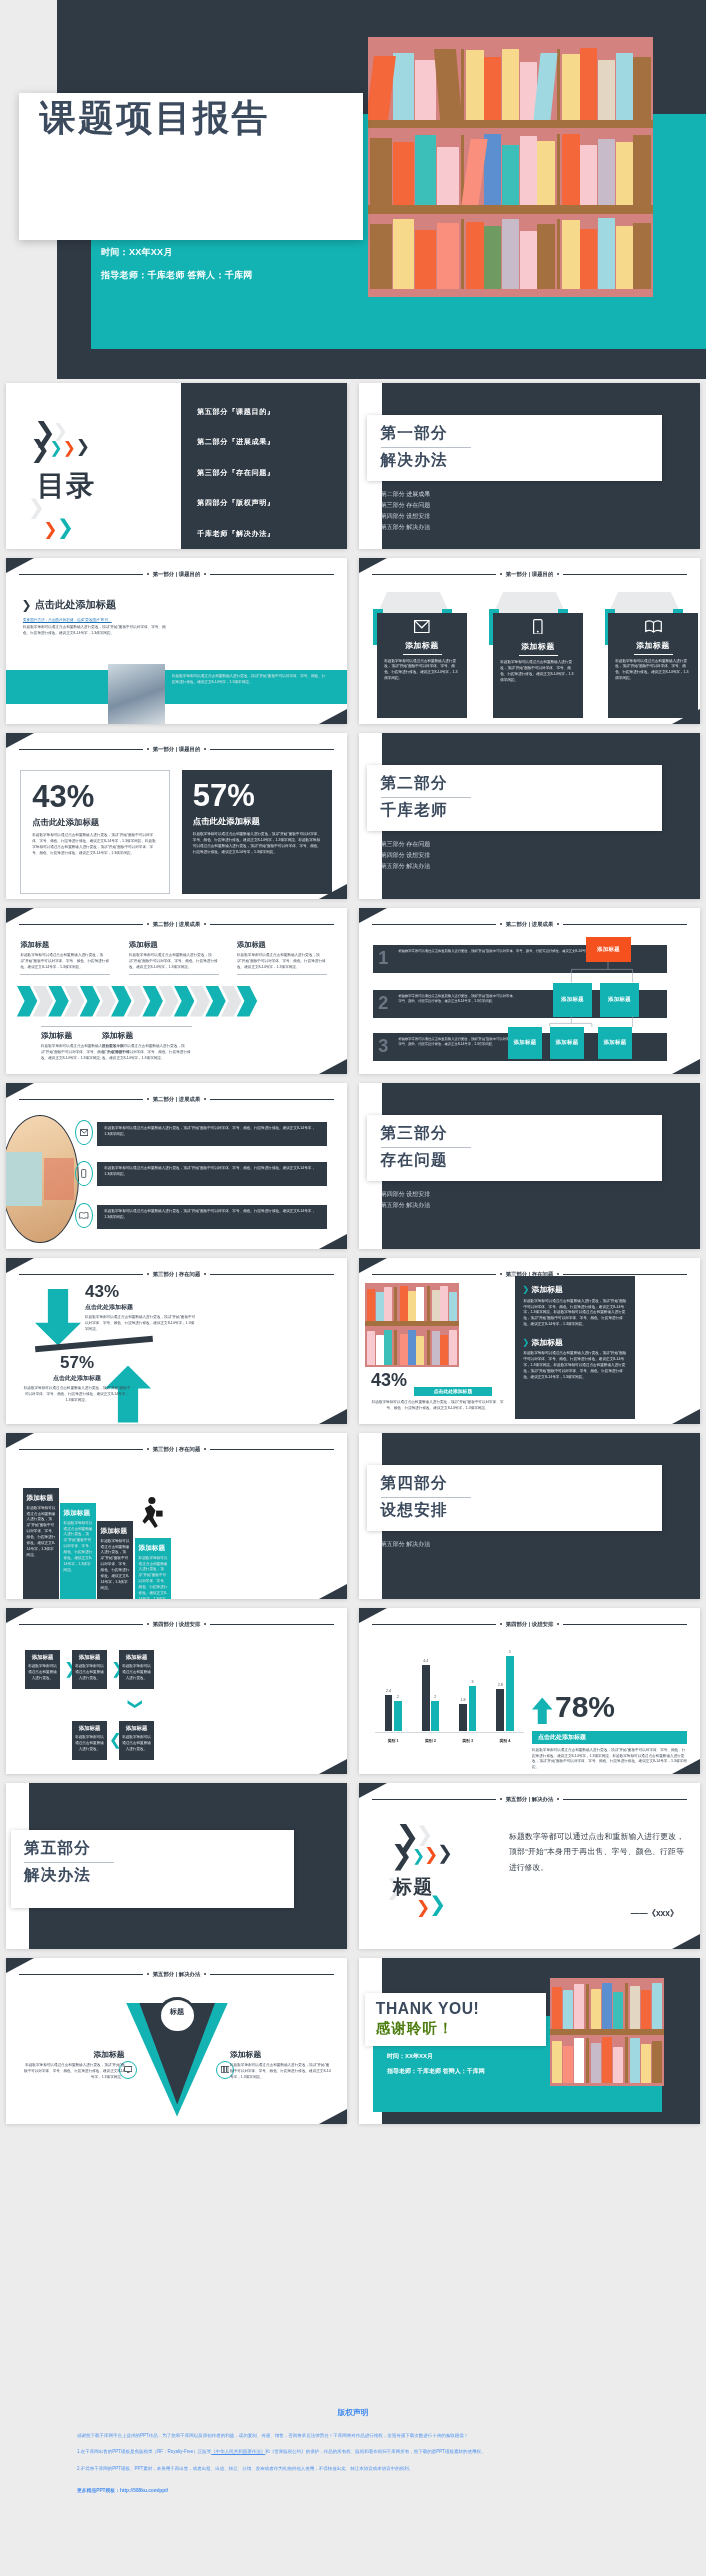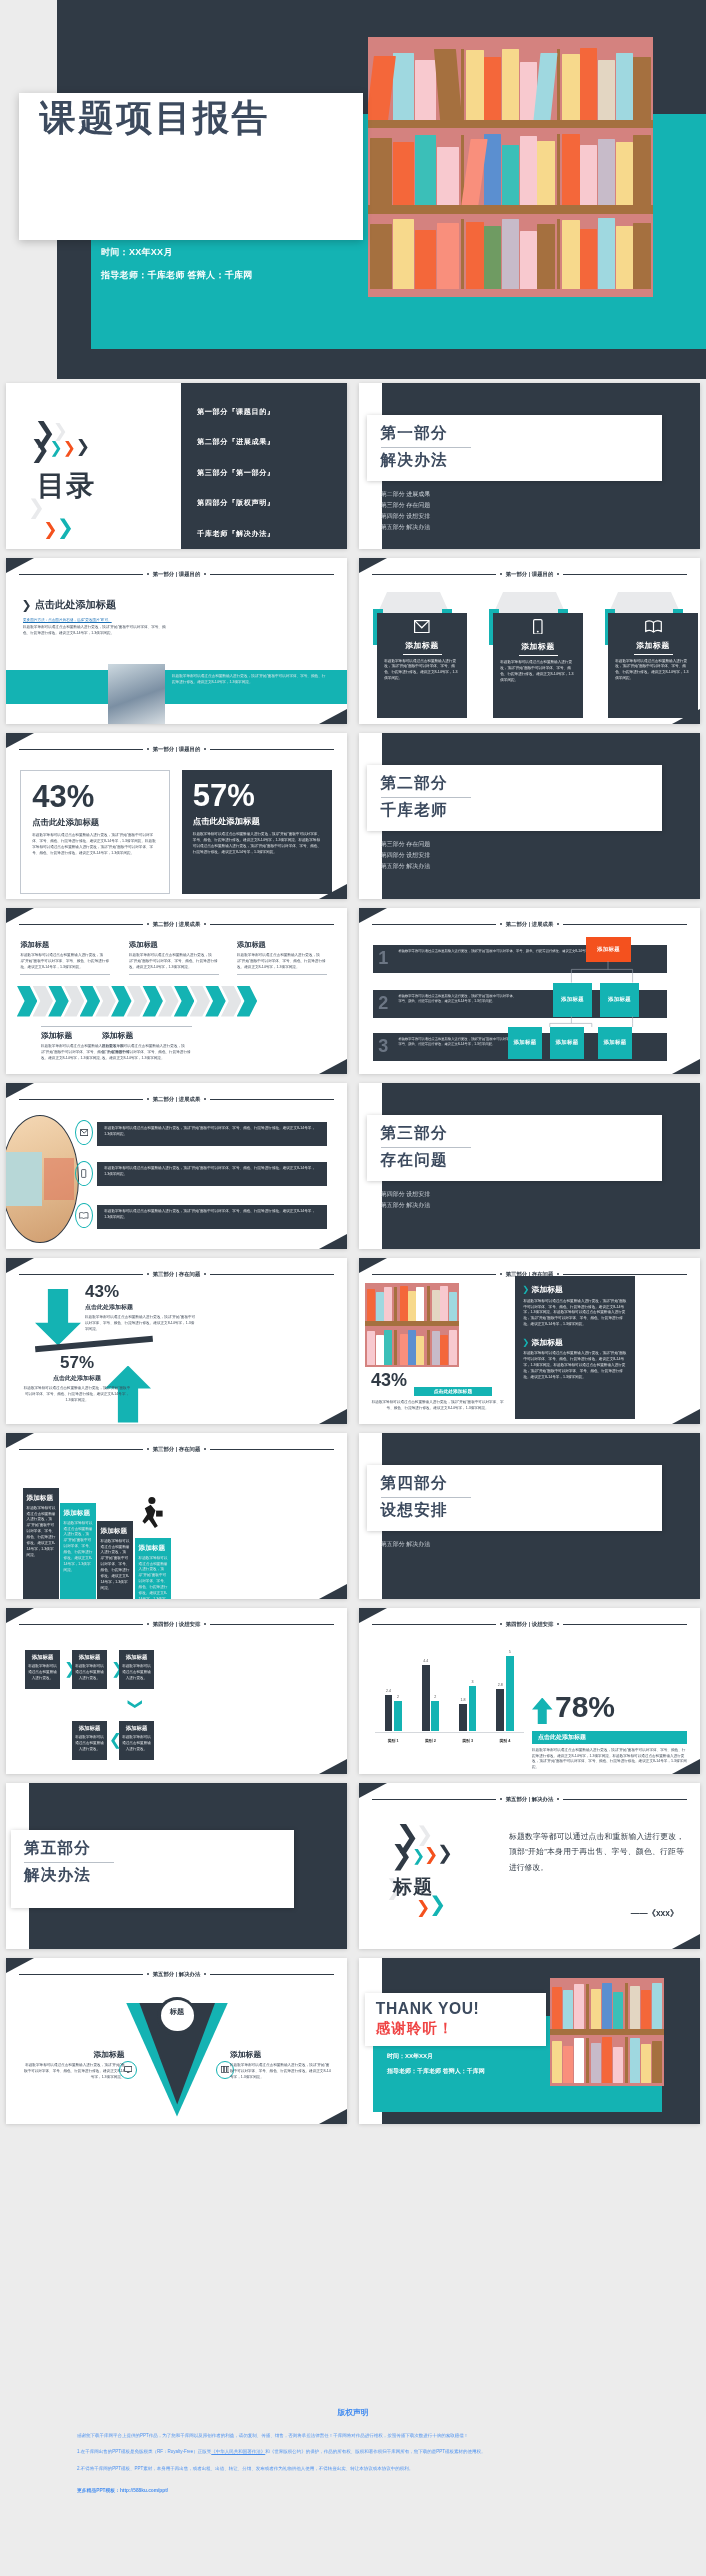--- a/index.html
+++ b/index.html
@@ -220,23 +220,23 @@
       <div class="cv" style="left:35px;top:21.7px;font-size:15.6px;color:#f4511e;">❯</div>
       <div class="cv" style="left:48px;top:19px;font-size:17px;color:#303a45;">❯</div>
     </div>
     <div class="toc-word">目录</div>
     <div style="position:absolute;left:21.7px;top:114px;width:72px;height:48px;">
       <div class="cv" style="left:0;top:0;font-size:20.5px;color:#e9eaec;">❯</div>
       <div class="cv" style="left:15.6px;top:24px;font-size:17px;color:#f4511e;">❯</div>
       <div class="cv" style="left:29px;top:20.5px;font-size:20.5px;color:#14b3b3;">❯</div>
     </div>
     <div class="toc-items">
-      <div>第一部分『课题目的』</div>
+      <div>第五部分『课题目的』</div>
       <div>第二部分『进展成果』</div>
-      <div>第三部分『第一部分』</div>
+      <div>第三部分『存在问题』</div>
       <div>第四部分『版权声明』</div>
       <div>千库老师『解决办法』</div>
     </div>
   </div>
 </div>
 
 <div class="cell">
   <div class="slide">
     <div class="sec-dark"></div>
     <div class="sec-card">
@@ -928,21 +928,21 @@
             </div>
         <div class="seg">
               <div class="bk" style="height:45px;background:#9fd8e0"></div>
               <div class="bk" style="height:39px;background:#f7d98c"></div>
               <div class="bk" style="height:42px;background:#a5703f"></div>
             </div>
       </div>
     </div>
     <div class="ty-white">
       <div style="font-size:15.6px;font-weight:bold;color:#3c4a5e;letter-spacing:0.6px;">THANK YOU!</div>
-      <div style="font-size:14.4px;font-weight:bold;color:#ef4444;letter-spacing:1.2px;margin-top:1.2px;">感谢聆听！</div>
+      <div style="font-size:14.4px;font-weight:bold;color:#4d7c0f;letter-spacing:1.2px;margin-top:1.2px;">感谢聆听！</div>
     </div>
     <div style="position:absolute;left:28px;top:94px;color:#fff;">
       <div style="font-size:6px;font-weight:bold;margin-bottom:6px;">时间：XX年XX月</div>
       <div style="font-size:6px;font-weight:bold;">指导老师：千库老师  答辩人：千库网</div>
     </div>
   </div>
 </div>
 
 <div style="clear:both"></div>
 </div>

